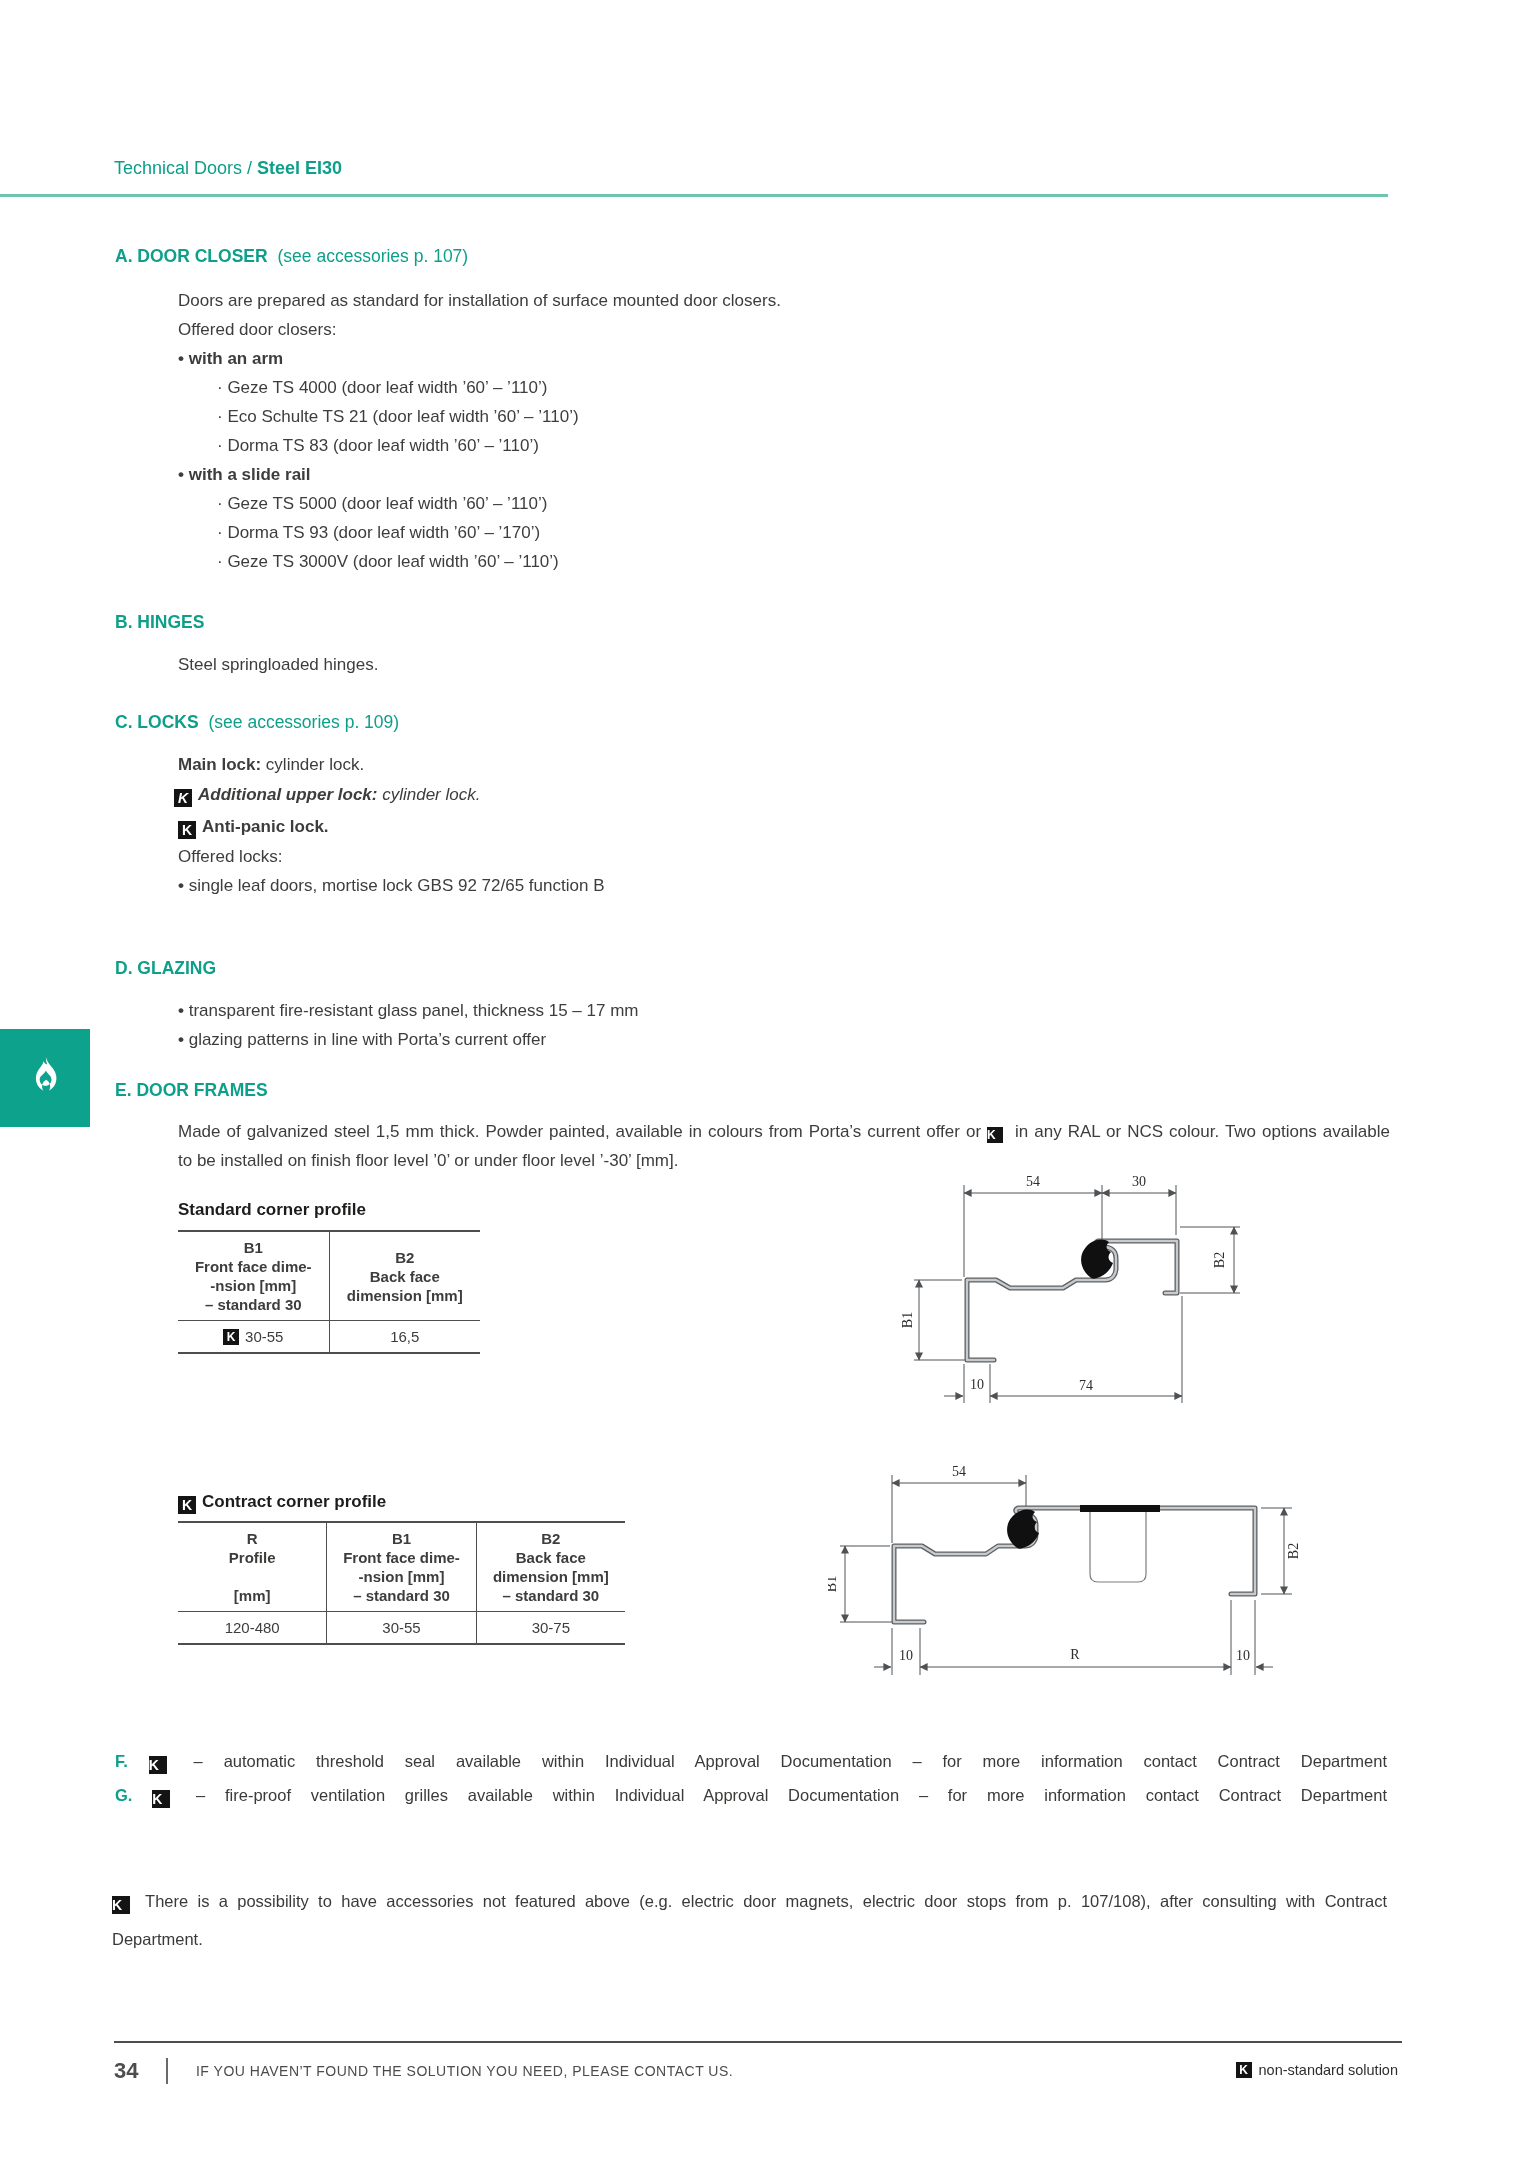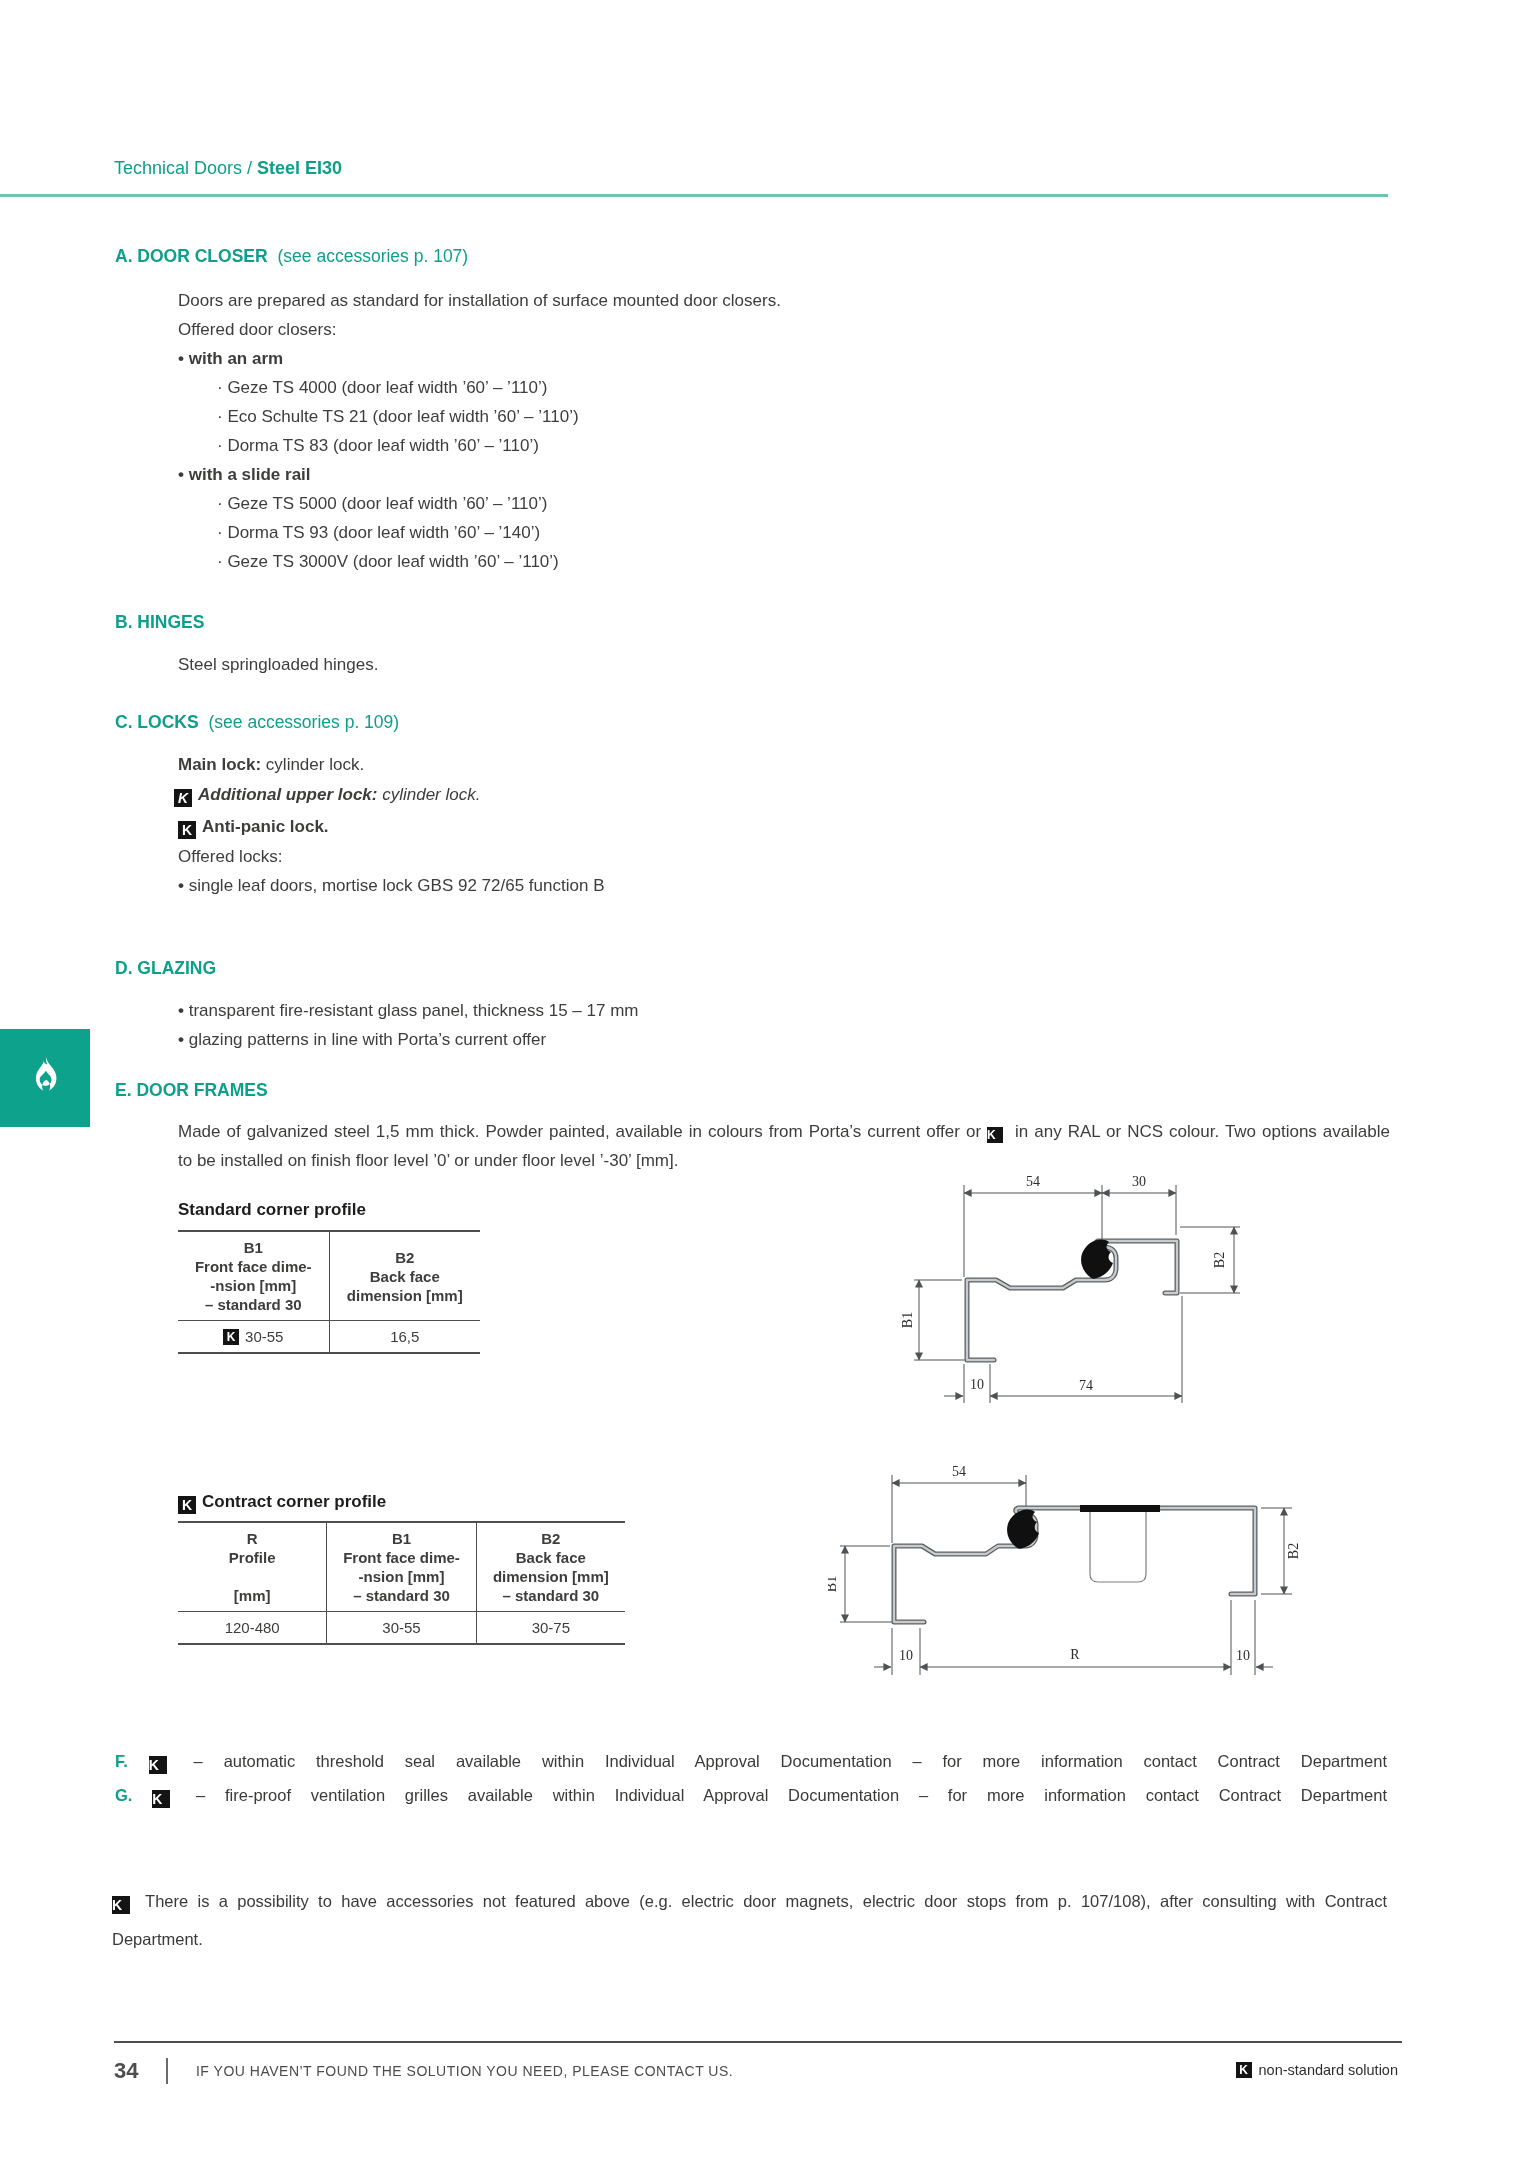--- a/index.html
+++ b/index.html
@@ -84,21 +84,21 @@
     <span class="note">(see accessories p. 107)</span>
   </div>
   <div class="abs bodyline" style="left:178px; top:286px;">Doors are prepared as standard for installation of surface mounted door closers.</div>
   <div class="abs bodyline" style="left:178px; top:315px;">Offered door closers:</div>
   <div class="abs bodyline bold bullet1" style="left:178px; top:344px;">with an arm</div>
   <div class="abs bodyline bullet2" style="left:217px; top:373px;">Geze TS 4000 (door leaf width ’60’ – ’110’)</div>
   <div class="abs bodyline bullet2" style="left:217px; top:402px;">Eco Schulte TS 21 (door leaf width ’60’ – ’110’)</div>
   <div class="abs bodyline bullet2" style="left:217px; top:431px;">Dorma TS 83 (door leaf width ’60’ – ’110’)</div>
   <div class="abs bodyline bold bullet1" style="left:178px; top:460px;">with a slide rail</div>
   <div class="abs bodyline bullet2" style="left:217px; top:489px;">Geze TS 5000 (door leaf width ’60’ – ’110’)</div>
-  <div class="abs bodyline bullet2" style="left:217px; top:518px;">Dorma TS 93 (door leaf width ’60’ – ’140’)</div>
+  <div class="abs bodyline bullet2" style="left:217px; top:518px;">Dorma TS 93 (door leaf width ’60’ – ’170’)</div>
   <div class="abs bodyline bullet2" style="left:217px; top:547px;">Geze TS 3000V (door leaf width ’60’ – ’110’)</div>
 
   <div class="abs sechead" style="left:115px; top:612px;">B. HINGES</div>
   <div class="abs bodyline" style="left:178px; top:650px;">Steel springloaded hinges.</div>
 
   <div class="abs sechead" style="left:115px; top:712px;">
     <span>C. LOCKS</span>
     <span class="note">(see accessories p. 109)</span>
   </div>
   <div class="abs bodyline" style="left:178px; top:750px;">

